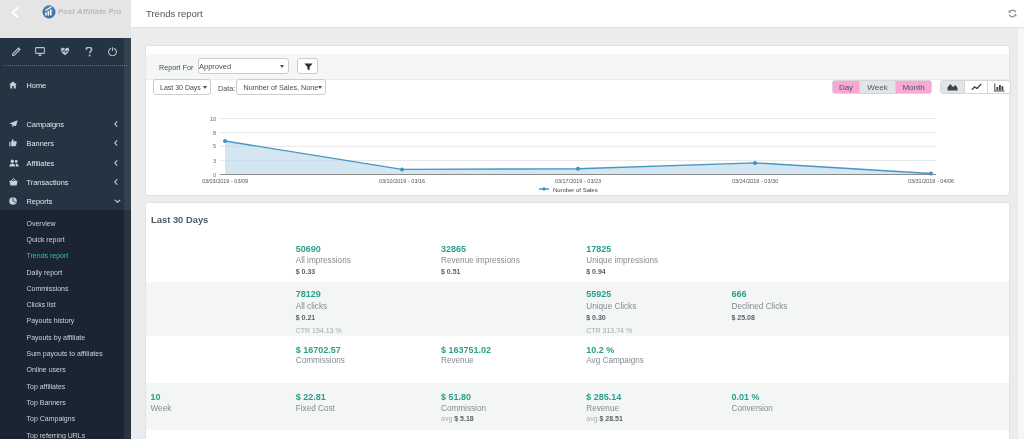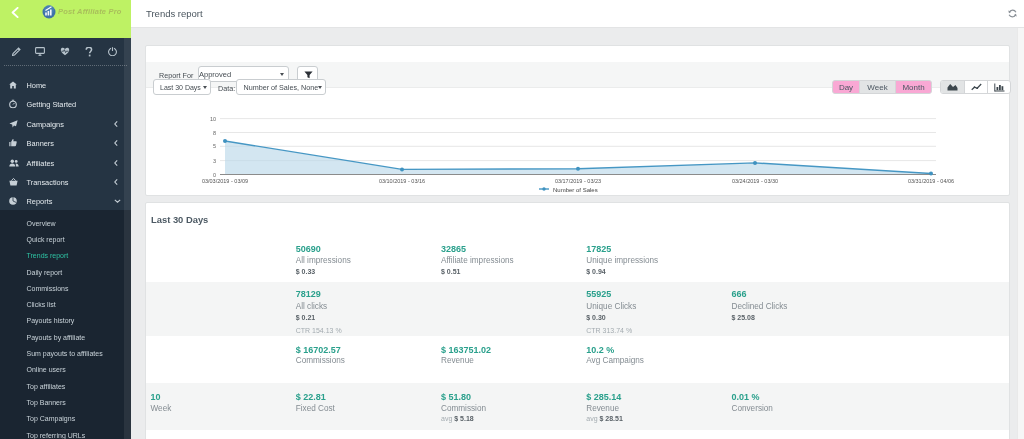--- a/index.html
+++ b/index.html
@@ -3,42 +3,42 @@
 <meta charset="utf-8">
 <style>
 * { margin:0; padding:0; box-sizing:border-box; }
 html,body { width:1024px; height:439px; overflow:hidden; }
 body { font-family:"Liberation Sans", sans-serif; background:#ebeced; position:relative; }
 #page { position:absolute; left:0; top:0; width:1024px; height:439px; overflow:hidden; }
 .abs { position:absolute; }
 
 
 #sidebar { position:absolute; left:0; top:0; width:131px; height:439px; background:#253443; }
-#sbtop { position:absolute; left:0; top:0; width:131px; height:38px; background:#bef264; }
+#sbtop { position:absolute; left:0; top:0; width:131px; height:38px; background:#e5e5e5; }
 #ghost { position:absolute; left:58px; top:7px; font-size:7.5px; font-weight:bold; font-style:italic; color:rgba(135,105,75,0.38); letter-spacing:0.2px; }
 #iconrow { position:absolute; left:0; top:38px; width:131px; height:28px; }
 .sbicon { position:absolute; top:9px; }
 #sbsep { position:absolute; left:4px; top:65px; width:123px; border-top:1px dotted rgba(255,255,255,0.28); }
 .mitem { position:absolute; left:0; width:131px; height:19.4px; color:#e4eaee; font-size:7.4px; }
 .mitem .txt { position:absolute; left:26.5px; top:50%; transform:translateY(-50%); white-space:nowrap; }
 .mitem .mico { position:absolute; left:9px; top:50%; transform:translateY(-50%); }
 .mitem .chev { position:absolute; left:114px; top:50%; transform:translateY(-50%); }
 #submenu { position:absolute; left:0; top:210px; width:131px; height:229px; background:#1a2531; }
 .sitem { position:absolute; left:26.5px; height:16.3px; color:#c9d3d9; font-size:7px; white-space:nowrap; display:flex; align-items:center; }
 .sitem.act { color:#2ec3a4; }
 #sbscroll { position:absolute; left:124px; top:38px; width:7px; height:401px; background:rgba(255,255,255,0.07); }
 
 
 #hdr { position:absolute; left:131px; top:0; width:893px; height:28px; background:#ffffff; border-bottom:1px solid #e3e4e5; }
 #hdr .title { position:absolute; left:15px; top:8px; font-size:9.5px; color:#4a555e; }
 
 
 .card { position:absolute; left:145px; width:865px; background:#fff; border:1px solid #e0e2e3; border-radius:2px; }
 #card1 { top:45px; height:151px; }
-#rowA { position:absolute; left:0; top:16px; width:100%; height:26px; background:#f5f6f6; border-bottom:1px solid #ebecec; }
+#rowA { position:absolute; left:0; top:8px; width:100%; height:26px; background:#f5f6f6; border-bottom:1px solid #ebecec; }
 #rowB { position:absolute; left:0; top:26px; width:100%; height:32px; }
 .lbl { font-size:7.2px; color:#454c52; }
 .sel { position:absolute; background:#fff; border:1px solid #c9cdd0; border-radius:3px; font-size:7.5px; white-space:nowrap; color:#454c52; display:flex; align-items:center; }
 .sel .caret { position:absolute; right:4px; top:50%; margin-top:-1.5px; width:0; height:0; border-left:2.5px solid transparent; border-right:2.5px solid transparent; border-top:3.5px solid #4a4f54; }
 .btn { position:absolute; background:#fff; border:1px solid #c9cdd0; border-radius:3px; }
 #bgrp1 { position:absolute; left:686px; top:8px; height:14px; display:flex; border:1px solid #d4d6d8; border-radius:3px; overflow:hidden; background:#f9a8d4; }
 #bgrp1 div { font-size:8px; color:#4a5560; display:flex; align-items:center; justify-content:center; }
 #bgrp1 div.on { background:#e2e4e5; }
 #bgrp2 { position:absolute; left:794px; top:8px; height:14px; display:flex; border:1px solid #d4d6d8; border-radius:3px; overflow:hidden; background:#fff; }
 #bgrp2 div { width:23px; display:flex; align-items:center; justify-content:center; }
@@ -98,28 +98,20 @@
           <path d="M3,1.3 A3.9,3.9 0 1 0 6,1.3" fill="none" stroke="#b6c2cb" stroke-width="1.1"></path>
           <line x1="4.5" y1="0.2" x2="4.5" y2="4" stroke="#b6c2cb" stroke-width="1.1"></line>
         </svg>
     </div>
     <div id="sbsep"></div>
     <div class="mitem" style="top:75.3px">
       <svg class="mico" width="8" height="8" viewBox="0 0 8 8">
           <path d="M4,0.4 L7.8,3.6 L6.8,3.6 L6.8,7.6 L4.8,7.6 L4.8,5 L3.2,5 L3.2,7.6 L1.2,7.6 L1.2,3.6 L0.2,3.6 Z" fill="#c6cfd6"></path>
         </svg>
       <span class="txt">Home</span>
-    </div>
-    <div class="mitem" style="top:94.7px">
-      <svg class="mico" width="8" height="9" viewBox="0 0 8 9">
-          <circle cx="4" cy="5" r="3.3" fill="none" stroke="#c6cfd6" stroke-width="1.1"></circle>
-          <line x1="4" y1="5" x2="5.5" y2="3.5" stroke="#c6cfd6" stroke-width="1"></line>
-          <line x1="2.8" y1="0.7" x2="5.2" y2="0.7" stroke="#c6cfd6" stroke-width="1.2"></line>
-        </svg>
-      <span class="txt">Getting Started</span>
     </div>
     <div class="mitem" style="top:114.1px">
       <svg class="mico" width="9" height="8" viewBox="0 0 9 8">
           <path d="M8.6,0.2 L0.4,3.4 L3.2,4.6 L3.6,7.4 L5,5.4 L7,6.2 Z" fill="#c6cfd6"></path>
         </svg>
       <span class="txt">Campaigns</span>
       <svg class="chev" width="4" height="7" viewBox="0 0 4 7">
           <polyline points="3.2,0.8 0.8,3.5 3.2,6.2" fill="none" stroke="#c6cfd6" stroke-width="1.1"></polyline>
         </svg>
     </div>
@@ -283,21 +275,21 @@
   <div class="card" id="card2">
     <div id="c2title">Last 30 Days</div>
     <div class="srow" style="top:35px;height:44px">
       <div class="scol" style="left:149.75px;top:6px">
           <div class="num" style="height:12px">50690</div>
           <div class="slab" style="height:12px">All impressions</div>
           <div class="sval">$ 0.33</div>
         </div>
       <div class="scol" style="left:295px;top:6px">
           <div class="num" style="height:12px">32865</div>
-          <div class="slab" style="height:12px">Affiliate impressions</div>
+          <div class="slab" style="height:12px">Revenue impressions</div>
           <div class="sval">$ 0.51</div>
         </div>
       <div class="scol" style="left:440.25px;top:6px">
           <div class="num" style="height:12px">17825</div>
           <div class="slab" style="height:12px">Unique impressions</div>
           <div class="sval">$ 0.94</div>
         </div>
     </div>
     <div class="srow g" style="top:79px;height:54px">
       <div class="scol" style="left:149.75px;top:7px">

